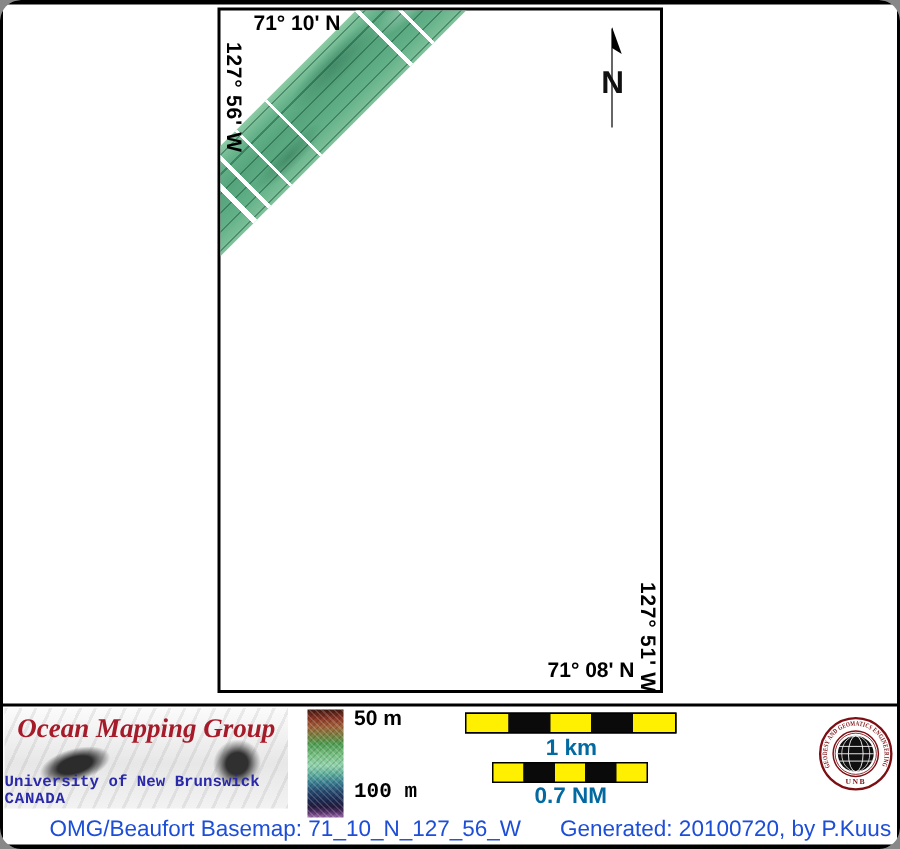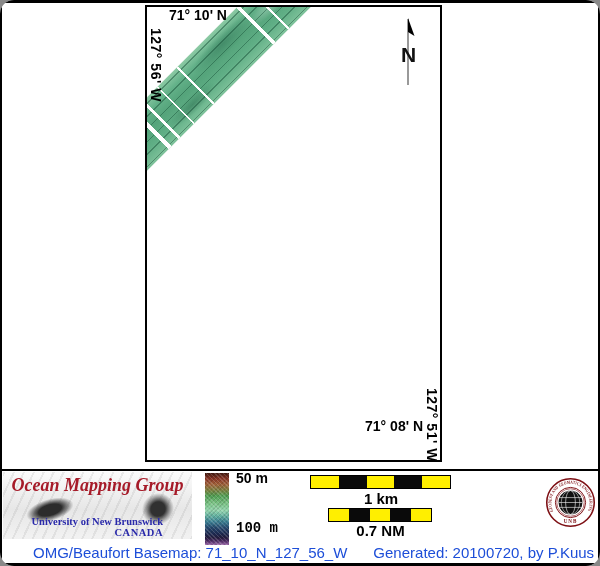--- a/index.html
+++ b/index.html
@@ -19,21 +19,21 @@
   #map-frame {
     position:absolute; left:145px; top:5px; width:293px; height:453px;
     border:2px solid #000; background:#fff;
   }
   #map-clip { position:absolute; inset:0; overflow:hidden; }
 
   .map-label { position:absolute; font-size:14px; font-weight:bold; color:#000; white-space:nowrap; line-height:14px; }
   #lbl-top    { left:22px; top:1px; }
   #lbl-left   { left:16px; top:21px; transform:rotate(90deg); transform-origin:0 0; letter-spacing:.5px; }
   #lbl-right  { left:292px; top:381px; transform:rotate(90deg); transform-origin:0 0; letter-spacing:.5px; }
-  #lbl-bottom { right:17px; top:412px;text-align:right; }
+  #lbl-bottom { right:17px; top:432px;text-align:right; }
 
   
   #swath {
     position:absolute; left:-88px; top:39px; width:300px; height:52px;
     transform:rotate(-45deg);
     background:
       linear-gradient(90deg,
         rgba(255,255,255,0) 0 67px,  #ffffff 67px 71px,
         rgba(255,255,255,0) 71px 81px, #ffffff 81px 84px,
         rgba(255,255,255,0) 84px 102px, #ffffff 102px 104px,
@@ -67,22 +67,22 @@
   .logo-blob { position:absolute; border-radius:50%; }
   #logo-blob-1 {
     left:16px; top:24px; width:62px; height:28px; transform:rotate(-16deg);
     background:radial-gradient(closest-side, #2c2c2c 0 38%, rgba(90,90,90,.55) 62%, rgba(160,160,160,0) 78%);
   }
   #logo-blob-2 {
     left:134px; top:17px; width:42px; height:40px; transform:rotate(-48deg);
     background:radial-gradient(closest-side, #303030 0 35%, rgba(95,95,95,.5) 60%, rgba(160,160,160,0) 78%);
   }
   .logo-sub {
-    position:absolute; left:0; width:160px; text-align:right;
-    font-family:Liberation Serif, serif; font-weight:bold; color:#2929aa; white-space:nowrap;
+    position:absolute; left:0; width:160px; text-align:left;
+    font-family:Liberation Mono, monospace; font-weight:bold; color:#2929aa; white-space:nowrap;
   }
   #logo-univ    { top:44px; font-size:10.5px; }
   #logo-country { top:55px; font-size:10.5px; letter-spacing:.5px; }
 
   #colorbar {
     position:absolute; left:205px; top:473px; width:24px; height:72px;
     background:
       repeating-linear-gradient(45deg, rgba(255,255,255,.16) 0 1px, rgba(0,0,0,0) 1px 3px),
       repeating-linear-gradient(-45deg, rgba(0,0,0,.12) 0 1px, rgba(0,0,0,0) 1px 3px),
       linear-gradient(180deg,
@@ -94,21 +94,21 @@
   .cb-label { position:absolute; left:236px; font-size:14px; font-weight:bold; color:#000; line-height:15px; }
   #cb-top    { top:471px; }
   #cb-bottom { top:521px;font-family:Liberation Mono, monospace; }
 
   .scalebar { position:absolute; height:12px; border:1.5px solid #000; display:flex; background:#000; }
   .scalebar .seg { flex:1 1 0; }
   .seg.y { background:#ffef00; }
   .seg.b { background:#0a0a0a; }
   #scalebar-km { left:310px; top:475px; width:139px; }
   #scalebar-nm { left:328px; top:508px; width:102px; }
-  .scale-label { position:absolute; font-size:15px; font-weight:bold; color:#000000; text-align:center; line-height:16px; }
+  .scale-label { position:absolute; font-size:15px; font-weight:bold; color:#0369a1; text-align:center; line-height:16px; }
   #scale-km-label { left:310px; top:491px; width:142px; }
   #scale-nm-label { left:328px; top:523px; width:105px; }
 
   #unb-seal { position:absolute; left:545px; top:477px; width:51px; height:51px; }
   #unb-seal text { font-family:"Liberation Serif", serif; font-weight:bold; fill:#7d0f14; }
 
   #footer-text {
     position:absolute; left:33px; top:544px; width:560px;
     font-size:15px; color:#1d4ed8; white-space:nowrap; line-height:17px;
   }

